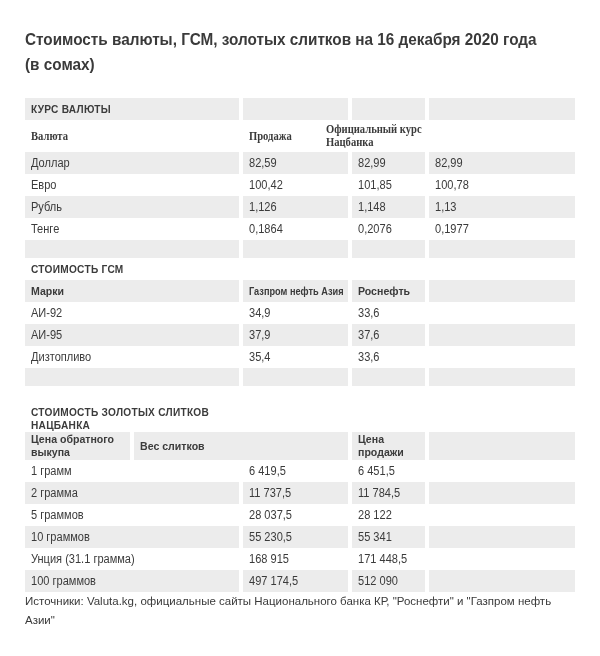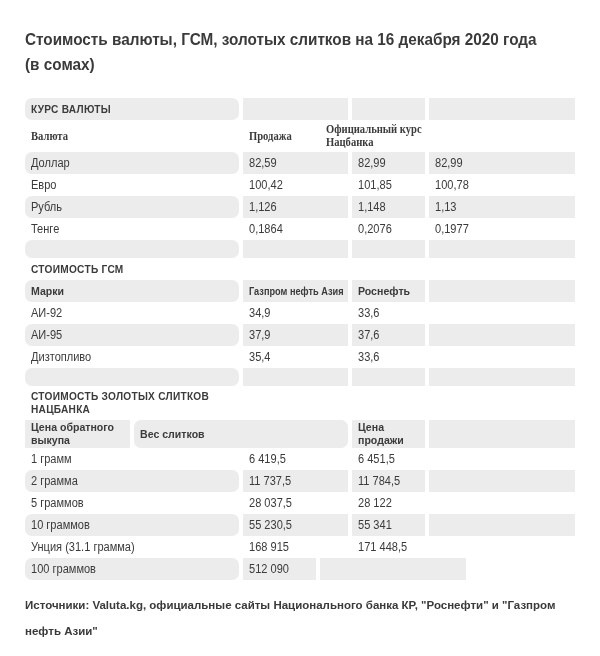--- a/index.html
+++ b/index.html
@@ -15,44 +15,44 @@
   .title-line .sq {
     display: inline-block; transform: scaleX(0.90); transform-origin: 0 50%;
     font-size: 17px; font-weight: 700; color: #3a3a3a; white-space: nowrap;
   }
 
   
   .tbl { position: absolute; left: 25px; top: 98px; width: 550px; }
   .row { display: flex; height: 22px; }
   .row.h-cols   { height: 32px; font-family: Liberation Serif, serif; }
   .row.h-sp     { height: 18px; }
-  .row.h-gtitle { height: 34px; }
+  .row.h-gtitle { height: 46px; align-items: flex-end; }
   .row.h-ghdr   { height: 28px; }
   .cell {
     box-sizing: border-box; display: flex; align-items: center;
     padding: 0 4px 0 6px; overflow: visible;
   }
-  .c1 { width: 214px; margin-right: 4px; border-radius: 7px; }
+  .c1 { width: 214px; margin-right: 4px; }
   .c2 { width: 105px; margin-right: 4px; }
   .c3 { width: 73px;  margin-right: 4px; }
   .c4 { width: 146px; }
   .g .cell { background: #ececec; }
 
   .tx {
     display: inline-block; transform: scaleX(0.92); transform-origin: 0 50%;
     font-size: 12px; line-height: 14px; color: #3b3b3b;
   }
   .tx.hd  { font-weight: 700; font-size: 11.5px; line-height: 13px; }
   .tx.sec { font-weight: 700; font-size: 11px; line-height: 13px; letter-spacing: 0.3px; }
   .tx.tight { white-space: nowrap; transform: scaleX(0.80); }
 
   
   .footer {
     position: absolute; left: 25px; top: 592px; width: 556px;
-    font-size: 11.5px; font-weight: 700; line-height: 26px; color: #3a3a3a;
+    font-size: 11.5px; font-weight: 400; line-height: 19px; color: #3a3a3a;
   }
 </style>
 </head>
 <body>
 
 <div class="page">
 
   <div class="title-block">
     <div class="title-line"><span class="sq">Стоимость валюты, ГСМ, золотых слитков на 16 декабря 2020 года</span></div>
     <div class="title-line"><span class="sq">(в сомах)</span></div>
@@ -282,20 +282,23 @@
         </div>
       <div class="cell c3">
           <span class="tx">171 448,5</span>
         </div>
       <div class="cell c4"></div>
     </div>
     <div class="row g">
       <div class="cell c1">
           <span class="tx">100 граммов</span>
         </div>
+      <div class="cell c2">
+          <span class="tx">497 174,5</span>
+        </div>
       <div class="cell c3">
           <span class="tx">512 090</span>
         </div>
       <div class="cell c4"></div>
     </div>
 
   </div>
 
   <div class="footer">Источники: Valuta.kg, официальные сайты Национального банка КР, "Роснефти" и "Газпром нефть Азии"</div>
 

